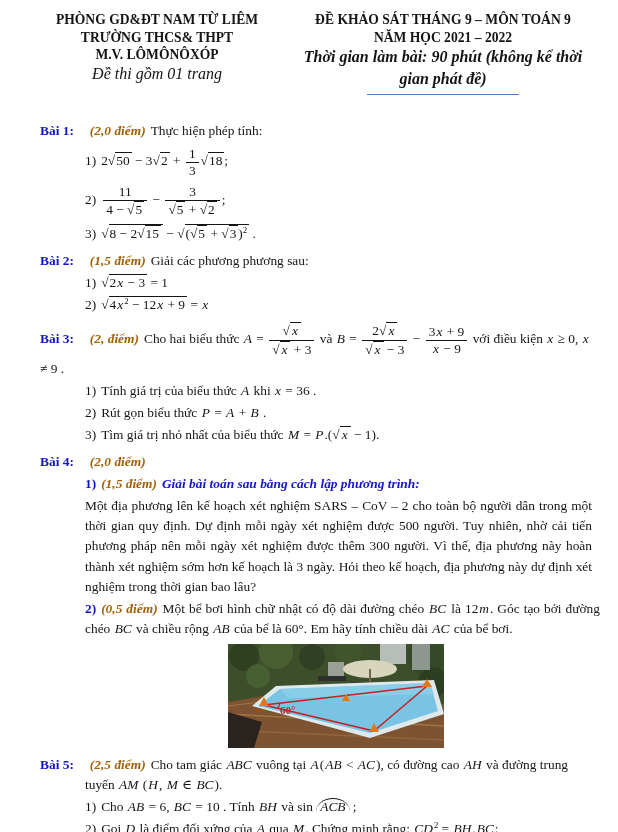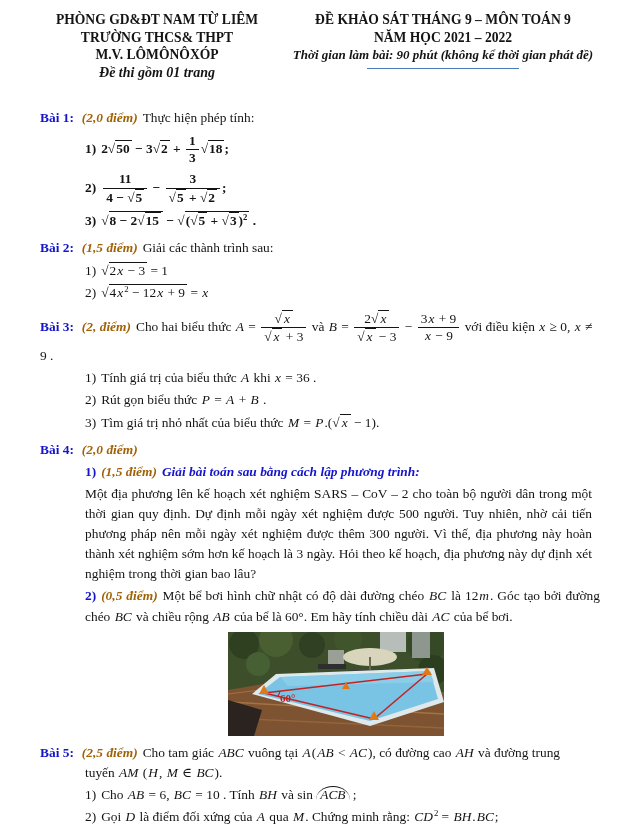--- a/index.html
+++ b/index.html
@@ -6,31 +6,31 @@
   .page{
     position:relative;width:618px;height:832px;overflow:hidden;background:#ffffff;
     font-family:"Liberation Serif","DejaVu Serif",serif;
     font-size:13.4px;line-height:1.5;color:#141414;
   }
   
   .header{display:flex;padding:11px 20px 0 26px;}
   .h-left{width:262px;text-align:center;}
   .h-right{flex:1;text-align:center;}
   .hb{font-weight:bold;font-size:13.6px;line-height:1.3;}
-  .hbi{font-weight:bold;font-style:italic;font-size:14px;line-height:1.3;}
-  .h-time{font-weight:bold;font-style:italic;font-size:13px;line-height:1.35;}
+  .hbi{font-weight:normal;font-style:italic;font-size:16px;line-height:1.3;}
+  .h-time{font-weight:bold;font-style:italic;font-size:16px;line-height:1.35;}
   .h-rule{width:152px;border-bottom:1.6px solid #4a7ebb;margin:4px auto 0;}
   
   .prob{padding-left:40px;padding-right:24px;margin-top:7px;}
-  .plabel{color:#1414cd;font-weight:bold;margin-right:8px;}
+  .plabel{color:#1414cd;font-weight:bold;margin-right:16px;}
   .ppoints{color:#a16207;font-weight:bold;font-style:italic;margin-right:5px;}
   .bluebold{color:#1414cd;font-weight:bold;}
   .bluebolditalic{color:#1414cd;font-weight:bold;font-style:italic;}
   .item{padding-left:85px;margin:2px 0;}
-  .item-eq{padding-left:85px;margin:5px 0;font-weight:bold;}
+  .item-eq{padding-left:85px;margin:5px 0;}
   .ino{margin-right:5px;}
   .para{padding-left:85px;padding-right:26px;text-align:justify;margin:1px 0;}
   .prob-wrap{padding-left:85px;padding-right:26px;text-indent:-45px;margin-top:7px;}
   .item-just{padding-left:85px;padding-right:18px;text-align:justify;margin:2px 0;}
   
   .mfrac{display:inline-block;vertical-align:middle;text-align:center;margin:0 2px;}
   .mnum{display:block;padding:0 3px;border-bottom:1px solid currentColor;line-height:1.2;}
   .mden{display:block;padding:0 3px;line-height:1.2;}
   .msqrt{display:inline-block;white-space:nowrap;}
   .mrad{display:inline-block;}
@@ -69,21 +69,21 @@
     <span class="ino">1)</span><span>2<span class="msqrt"><span class="mrad">√</span><span class="mbar">50</span></span> − 3<span class="msqrt"><span class="mrad">√</span><span class="mbar">2</span></span> + <span class="mfrac"><span class="mnum">1</span><span class="mden">3</span></span><span class="msqrt"><span class="mrad">√</span><span class="mbar">18</span></span>;</span>
   </div>
   <div class="item-eq">
     <span class="ino">2)</span><span><span class="mfrac"><span class="mnum">11</span><span class="mden">4 − <span class="msqrt"><span class="mrad">√</span><span class="mbar">5</span></span></span></span> − <span class="mfrac"><span class="mnum">3</span><span class="mden"><span class="msqrt"><span class="mrad">√</span><span class="mbar">5</span></span> + <span class="msqrt"><span class="mrad">√</span><span class="mbar">2</span></span></span></span>;</span>
   </div>
   <div class="item-eq">
     <span class="ino">3)</span><span><span class="msqrt"><span class="mrad">√</span><span class="mbar">8 − 2<span class="msqrt"><span class="mrad">√</span><span class="mbar">15</span></span></span></span> − <span class="msqrt"><span class="mrad">√</span><span class="mbar">(<span class="msqrt"><span class="mrad">√</span><span class="mbar">5</span></span> + <span class="msqrt"><span class="mrad">√</span><span class="mbar">3</span></span>)<span class="msup">2</span></span></span> .</span>
   </div>
 
   <div class="prob">
-    <span class="plabel">Bài 2:</span><span class="ppoints">(1,5 điểm)</span><span>Giải các thành trình sau:</span>
+    <span class="plabel">Bài 2:</span><span class="ppoints">(1,5 điểm)</span><span>Giải các phương phương sau:</span>
   </div>
   <div class="item">
     <span class="ino">1)</span><span><span class="msqrt"><span class="mrad">√</span><span class="mbar">2<span class="mvar">x</span> − 3</span></span> = 1</span>
   </div>
   <div class="item">
     <span class="ino">2)</span><span><span class="msqrt"><span class="mrad">√</span><span class="mbar">4<span class="mvar">x</span><span class="msup">2</span> − 12<span class="mvar">x</span> + 9</span></span> = <span class="mvar">x</span></span>
   </div>
 
   <div class="prob">
     <span class="plabel">Bài 3:</span><span class="ppoints">(2, điểm)</span><span>Cho hai biểu thức <span class="mvar">A</span> = <span class="mfrac"><span class="mnum"><span class="msqrt"><span class="mrad">√</span><span class="mbar"><span class="mvar">x</span></span></span></span><span class="mden"><span class="msqrt"><span class="mrad">√</span><span class="mbar"><span class="mvar">x</span></span></span> + 3</span></span> và <span class="mvar">B</span> = <span class="mfrac"><span class="mnum">2<span class="msqrt"><span class="mrad">√</span><span class="mbar"><span class="mvar">x</span></span></span></span><span class="mden"><span class="msqrt"><span class="mrad">√</span><span class="mbar"><span class="mvar">x</span></span></span> − 3</span></span> − <span class="mfrac"><span class="mnum">3<span class="mvar">x</span> + 9</span><span class="mden"><span class="mvar">x</span> − 9</span></span> với điều kiện <span class="mvar">x</span> ≥ 0, <span class="mvar">x</span> ≠ 9 .</span>

